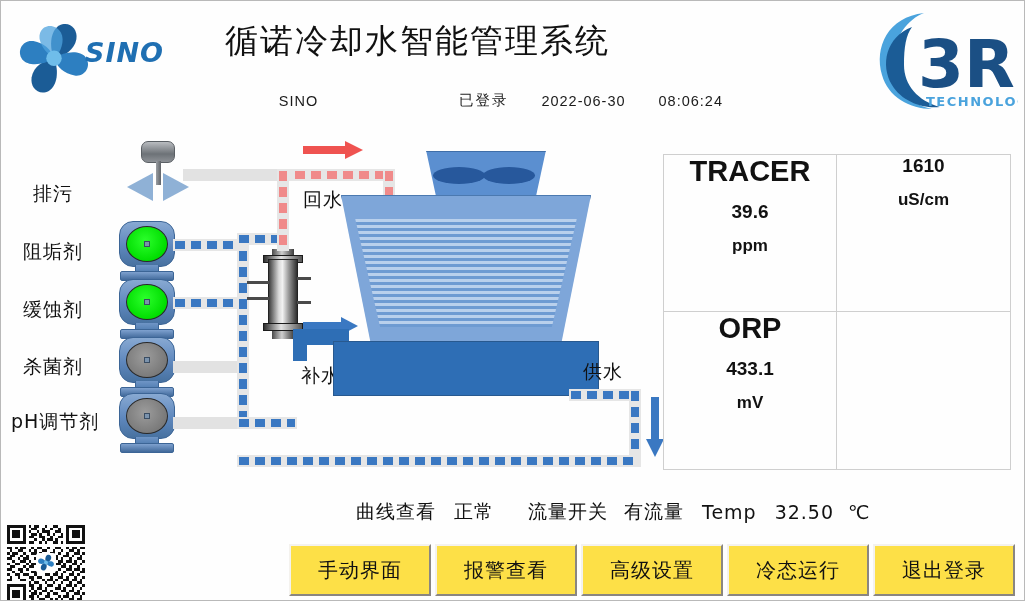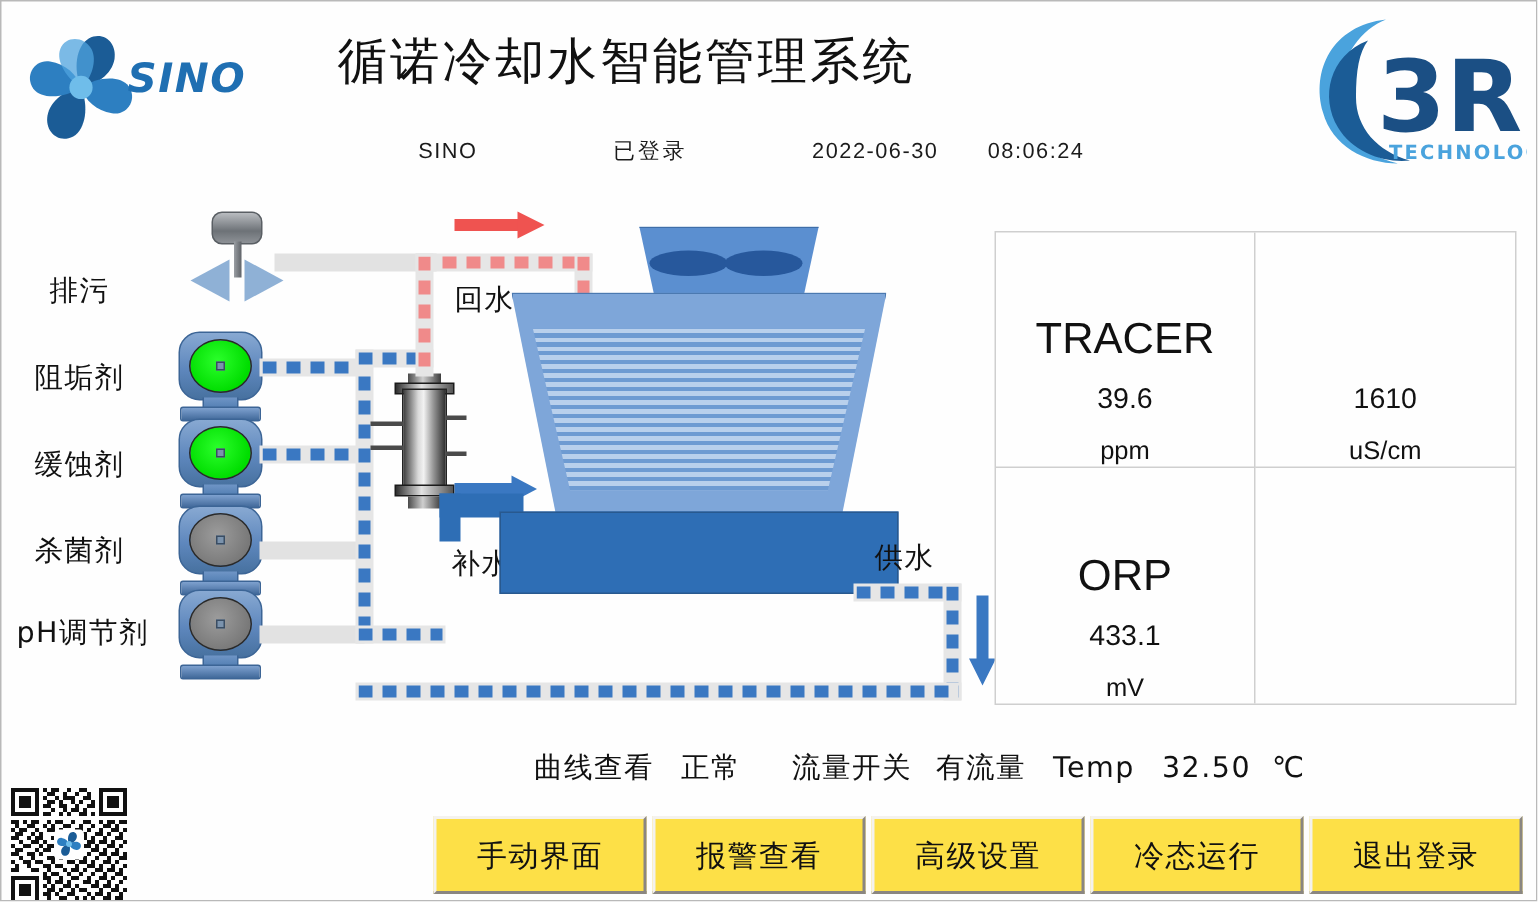--- a/index.html
+++ b/index.html
@@ -31,21 +31,21 @@
     text-align: center; font-size: 33px; color: #111;
     font-family: "DejaVu Sans", "Liberation Sans", sans-serif;
     letter-spacing: 2px;
   }
   #header-meta {
     position: absolute; left: 0; top: 90px; width: 1025px;
     display: flex; justify-content: center; align-items: center; gap: 0px;
     font-size: 14.5px; color: #1b1b1b; letter-spacing: 1px;
   }
   #header-meta .m-user  { width: 120px; text-align: center; }
-  #header-meta .m-state { width: 150px; text-align: center; letter-spacing:2px;font-family:Liberation Mono, monospace; }
+  #header-meta .m-state { width: 150px; text-align: right; letter-spacing:2px;font-family:Liberation Mono, monospace; }
   #header-meta .m-date  { width: 150px; text-align: center; }
   #header-meta .m-time  { width: 130px; text-align: left; }
 
   #tr-logo { position: absolute; right: 8px; top: 2px; width: 152px; height: 112px; }
 
   
   #diagram { position: absolute; left: 0; top: 120px; width: 660px; height: 360px; }
 
   .cn-label {
     position: absolute; font-size: 19px; color: #111; letter-spacing: 1px;
@@ -189,22 +189,22 @@
   .track { position: absolute; background: #e6e6e6; }
   .track.h { height: 12px; } .track.v { width: 12px; }
 
   
   #panel {
     position: absolute; left: 662px; top: 153px; width: 348px; height: 316px;
     border: 1px solid #cfcfcf; display: grid;
     grid-template-columns: 1fr 1fr; grid-template-rows: 1fr 1fr;
   }
   #panel .cell {
-    display: flex; flex-direction: column; align-items: center; justify-content: flex-end;
-    gap: 13px; border-right: 1px solid #cfcfcf; border-bottom: 1px solid #cfcfcf;
+    display: flex; flex-direction: column; align-items: center; justify-content: flex-start;
+    gap: 13px; border-right: 1px solid #cfcfcf; border-bottom: 1px solid #cfcfcf; font-weight: bold;
   }
   #panel .cell:nth-child(2), #panel .cell:nth-child(4) { border-right: none; }
   #panel .cell:nth-child(3), #panel .cell:nth-child(4) { border-bottom: none; }
   #panel .cell .name  { font-size: 29px; color: #111; }
   #panel .cell .value { font-size: 19px; color: #111; }
   #panel .cell .unit  { font-size: 17px; color: #111; }
 
   
   #status {
     position: absolute; left: 355px; top: 497px; width: 640px; height: 28px;

